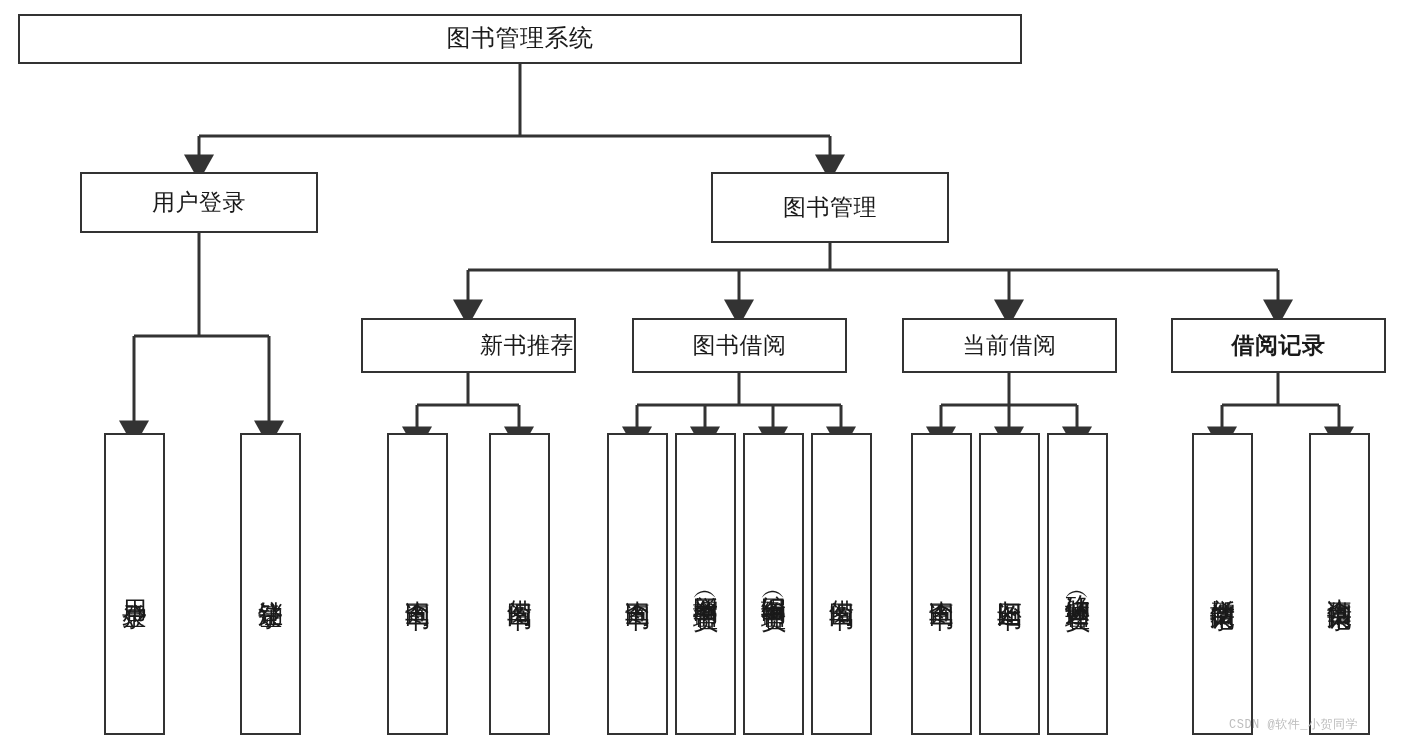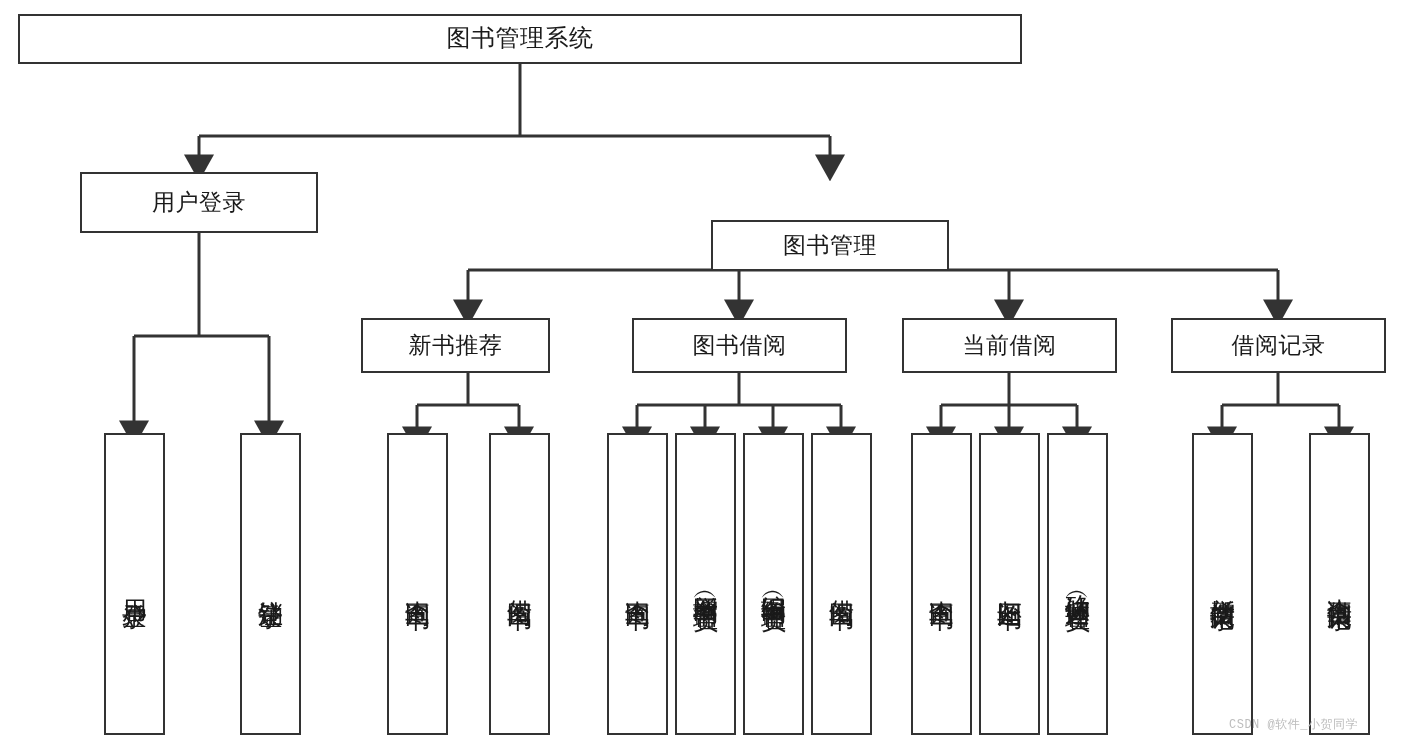--- a/index.html
+++ b/index.html
@@ -132,37 +132,37 @@
   </svg>
 
   <div class="node h-node root" style="left:18px; top:14px; width:1004px; height:50px;">
     <span class="node-label">图书管理系统</span>
   </div>
 
   <div class="node h-node" style="left:80px; top:172px; width:238px; height:61px;">
     <span class="node-label">用户登录</span>
   </div>
 
-  <div class="node h-node" style="left:711px; top:172px; width:238px; height:51px;margin-top:48px;">
+  <div class="node h-node" style="left:711px; top:172px; width:238px; height:71px;">
     <span class="node-label">图书管理</span>
   </div>
 
-  <div class="node h-node" style="left:361px; top:318px; width:189px; height:55px;">
+  <div class="node h-node" style="left:361px; top:318px; width:215px; height:55px;justify-content:flex-end;">
     <span class="node-label">新书推荐</span>
   </div>
 
   <div class="node h-node" style="left:902px; top:318px; width:215px; height:55px;">
     <span class="node-label">当前借阅</span>
   </div>
 
   <div class="node h-node" style="left:632px; top:318px; width:215px; height:55px;">
     <span class="node-label">图书借阅</span>
   </div>
 
-  <div class="node h-node" style="left:1171px; top:318px; width:215px; height:55px;">
+  <div class="node h-node" style="left:1171px; top:318px; width:215px; height:55px;font-weight:bold;">
     <span class="node-label">借阅记录</span>
   </div>
 
   <div class="node v-node" style="left:104px; top:433px; width:61px; height:302px;">
     <span class="node-label">用户登录</span>
   </div>
   <div class="node v-node" style="left:240px; top:433px; width:61px; height:302px;">
     <span class="node-label">注销登录</span>
   </div>
 

